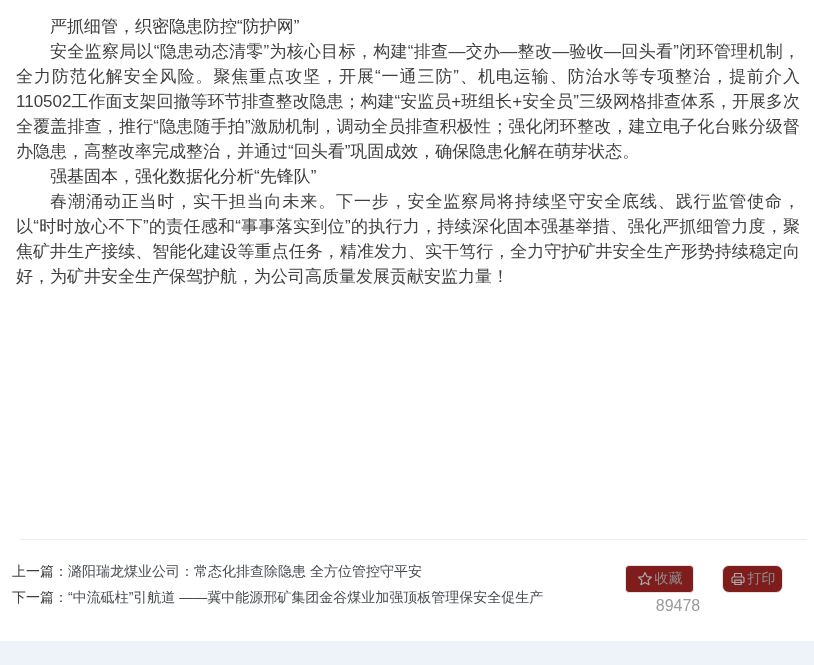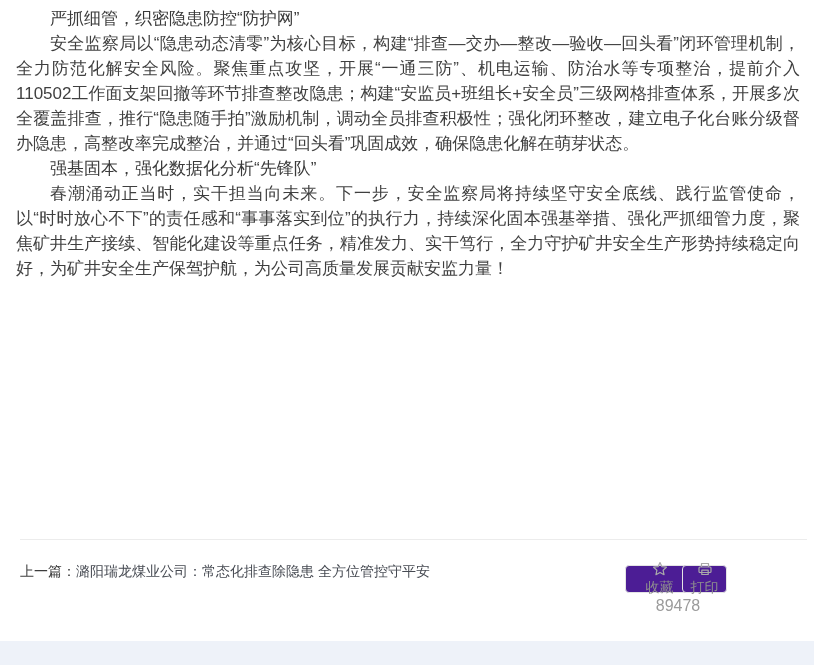--- a/index.html
+++ b/index.html
@@ -4,52 +4,52 @@
 <style>
   html,body{margin:0;padding:0;background:#ffffff;}
   .page{
     position:relative;
     width:814px;height:665px;
     background:#ffffff;
     overflow:hidden;
     font-family:"Liberation Sans","DejaVu Sans",sans-serif;
   }
   .article{
-    position:absolute;left:0;top:4px;width:814px;
+    position:absolute;left:0;top:12px;width:814px;
     padding:2px 14px 0 16px;
     box-sizing:border-box;
     font-size:17px;line-height:25px;
     color:#3f3f3f;
     text-align:justify;
   }
   .article p{margin:0;text-indent:2em;}
   .article p.subhead{color:#3a3a3a;}
   .divider{
     position:absolute;left:20px;top:539px;width:787px;height:0;
     border-top:1px solid #ececec;
   }
   .nav-row{
-    position:absolute;left:20px;
+    position:absolute;left:12px;
     font-size:14px;line-height:18px;color:#3d3d3d;
     white-space:nowrap;
   }
   .nav-prev{top:562px;}
   .nav-next{top:588px;}
   .nav-row .nav-label{color:#3d3d3d;}
   .nav-row a{color:#464a52;text-decoration:none;cursor:pointer;}
   .footer-btn{
     position:absolute;top:565px;height:28px;
     display:flex;align-items:center;justify-content:center;gap:2px;
-    background:#4c1d95;border:1px solid #e4e4e4;border-radius:4px;
+    background:#7f1d1d;border:1px solid #e4e4e4;border-radius:4px;
     color:#8e8e8e;font-size:14px;
     font-family:"Liberation Sans","DejaVu Sans",sans-serif;
-    cursor:pointer;padding:0;flex-direction:column;
+    cursor:pointer;padding:0;
   }
   .btn-fav{left:625px;width:69px;}
-  .btn-print{left:682px;width:45px;}
+  .btn-print{left:722px;width:61px;border-radius:7px;}
   .footer-btn svg{display:block;}
   .view-count{
     position:absolute;left:642px;top:597px;width:72px;
     text-align:center;font-size:16px;color:#9b9b9b;
   }
   .bottom-band{
     position:absolute;left:0;top:641px;width:814px;height:24px;
     background:#eef2f9;
   }
 </style>
@@ -64,20 +64,23 @@
       <p class="para subhead">强基固本，强化数据化分析“先锋队”</p>
       <p class="para body">春潮涌动正当时，实干担当向未来。下一步，安全监察局将持续坚守安全底线、践行监管使命，以“时时放心不下”的责任感和“事事落实到位”的执行力，持续深化固本强基举措、强化严抓细管力度，聚焦矿井生产接续、智能化建设等重点任务，精准发力、实干笃行，全力守护矿井安全生产形势持续稳定向好，为矿井安全生产保驾护航，为公司高质量发展贡献安监力量！</p>
     </div>
 
   <div class="divider"></div>
 
   <div class="nav-row nav-prev">
     <span class="nav-label">上一篇：</span><a>潞阳瑞龙煤业公司：常态化排查除隐患 全方位管控守平安</a>
   </div>
 
+  <div class="nav-row nav-next">
+    <span class="nav-label">下一篇：</span><a>“中流砥柱”引航道 ——冀中能源邢矿集团金谷煤业加强顶板管理保安全促生产</a>
+  </div>
 
   <button class="footer-btn btn-fav">
     <span>
       <svg width="16" height="16" viewBox="0 0 16 16" fill="none" stroke="#a9a9a9" stroke-width="1.2" stroke-linejoin="round">
         <path d="M8 1.6l1.95 4.05 4.45.55-3.3 3.05 0.95 4.4L8 11.4l-4.05 2.25 0.95-4.4-3.3-3.05 4.45-.55z"></path>
       </svg>
     </span>
     <span>收藏</span>
   </button>
 

